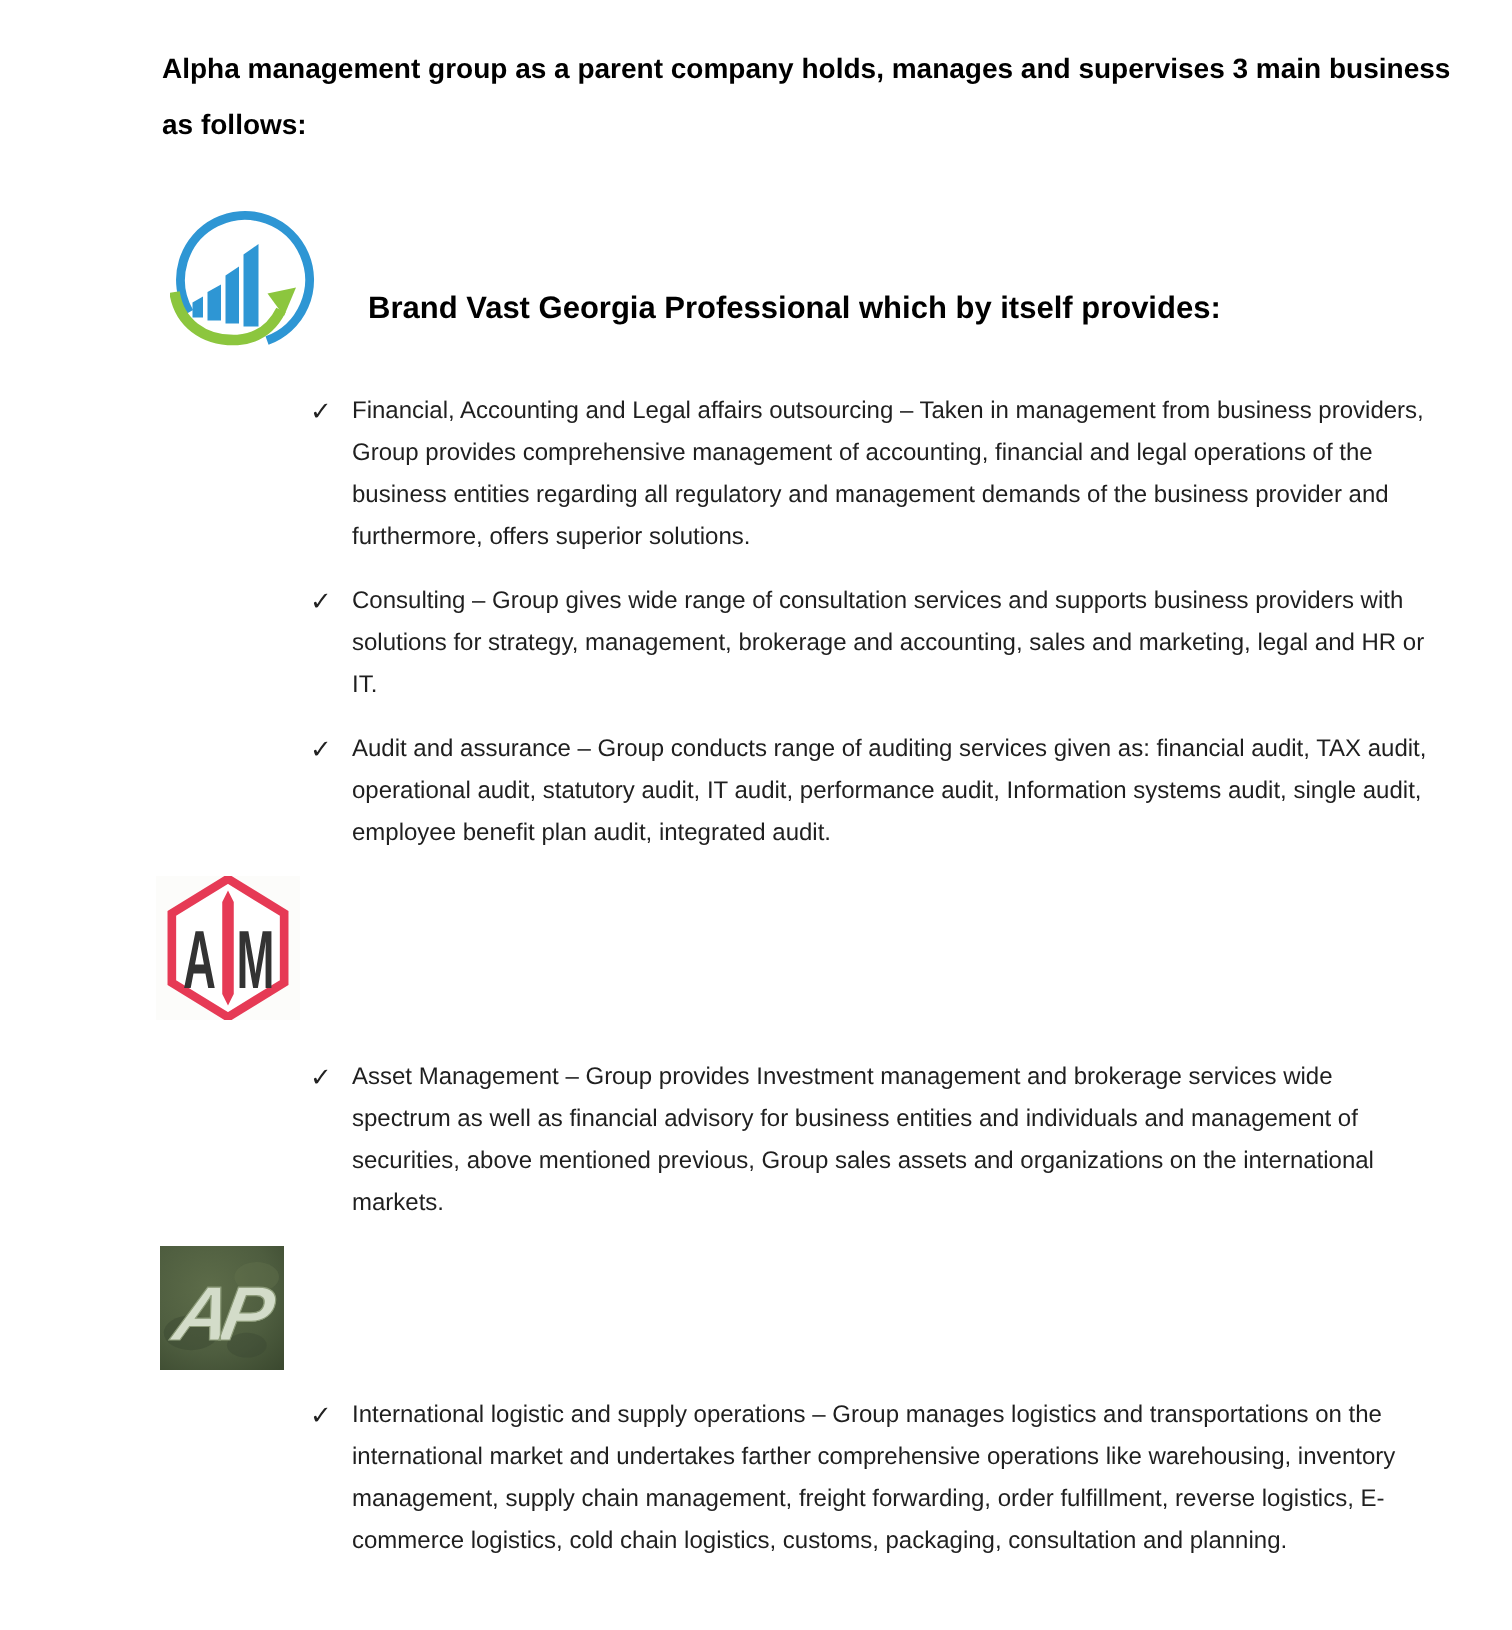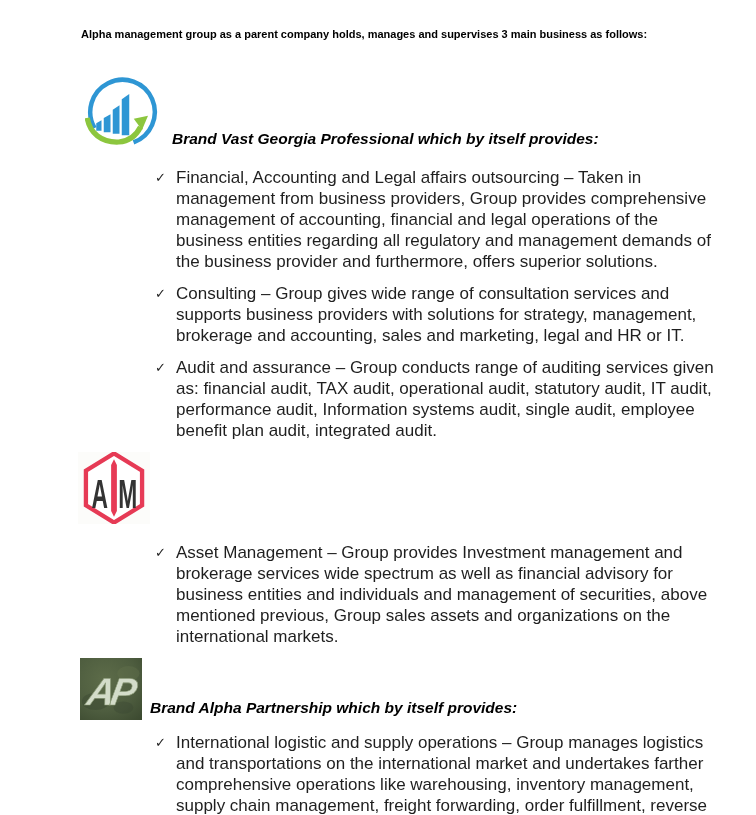--- a/index.html
+++ b/index.html
@@ -13,38 +13,37 @@
     overflow: hidden;
     font-family: "Liberation Sans", sans-serif;
     color: #1f1f1f;
   }
   .doc {
     padding: 20px 40px 0 81px;
   }
   .intro {
     margin: 0;
     width: 648px;
-    font-size: 11px;
+    font-size: 14px;
     font-weight: bold;
     color: #000000;
     line-height: 28px;
   }
   .section-header {
     display: flex;
     align-items: flex-end;
     gap: 12px;
   }
   .section-header h2 {
-    margin: 0;
+    margin: 12px;
     padding-bottom: 3px;
     font-size: 15.5px;
     font-weight: bold;
     color: #000000;
     white-space: nowrap;
-    font-style: italic;
   }
   .sec1 { margin-top: 28px; }
   .sec2 { margin-top: 4px; margin-left: -3px; }
   .sec3 { margin-top: 6px; margin-left: -1px; gap: 8px; }
   .logo { flex: none; display: block; }
   .logo-1 { width: 75px; height: 75px; margin-left: 4px; }
   .logo-2 { width: 72px; height: 72px; }
   .logo-3 { width: 62px; height: 62px; }
   .bullet-list { margin-top: 16px; }
   .list-2 { margin-top: 18px; }
@@ -56,21 +55,21 @@
   .check {
     flex: none;
     width: 21px;
     font-size: 13px;
     line-height: 21px;
     color: #222222;
   }
   .bullet-text {
     margin: 0;
     width: 540px;
-    font-size: 17px;
+    font-size: 12px;
     line-height: 21px;
   }
 </style>
 </head>
 <body>
 
 <div class="doc">
 
   <p class="intro">Alpha management group as a parent company holds, manages and supervises 3 main business as follows:</p>
 
@@ -131,21 +130,20 @@
         </radialGradient>
       </defs>
       <rect x="0" y="0" width="100" height="100" fill="url(#apbg)"></rect>
       <ellipse cx="25" cy="70" rx="22" ry="14" fill="#3a4830" opacity="0.45"></ellipse>
       <ellipse cx="78" cy="25" rx="18" ry="12" fill="#63724e" opacity="0.4"></ellipse>
       <ellipse cx="70" cy="80" rx="16" ry="10" fill="#394631" opacity="0.4"></ellipse>
       <g transform="skewX(-10)">
         <text x="58" y="76" font-size="62" font-weight="bold" font-style="italic" text-anchor="middle" letter-spacing="-7" fill="#d3dcc9" stroke="#8b9a78" stroke-width="1">AP</text>
       </g>
     </svg>
-    <h2>Brand Alpha Partnership which by itself provides:</h2>
   </div>
 
   <div class="bullet-list list-3">
     <div class="bullet">
       <span class="check">✓</span>
       <p class="bullet-text">International logistic and supply operations – Group manages logistics and transportations on the international market and undertakes farther comprehensive operations like warehousing, inventory management, supply chain management, freight forwarding, order fulfillment, reverse logistics, E-commerce logistics, cold chain logistics, customs, packaging, consultation and planning.</p>
     </div>
   </div>
 
 </div>

